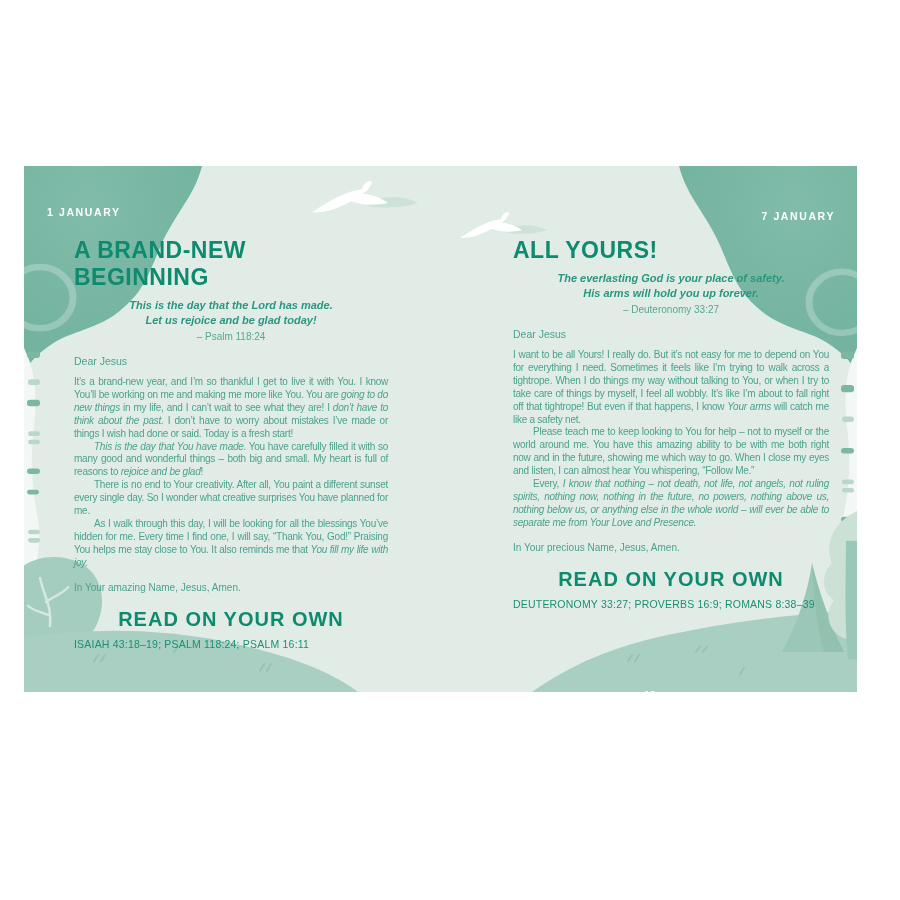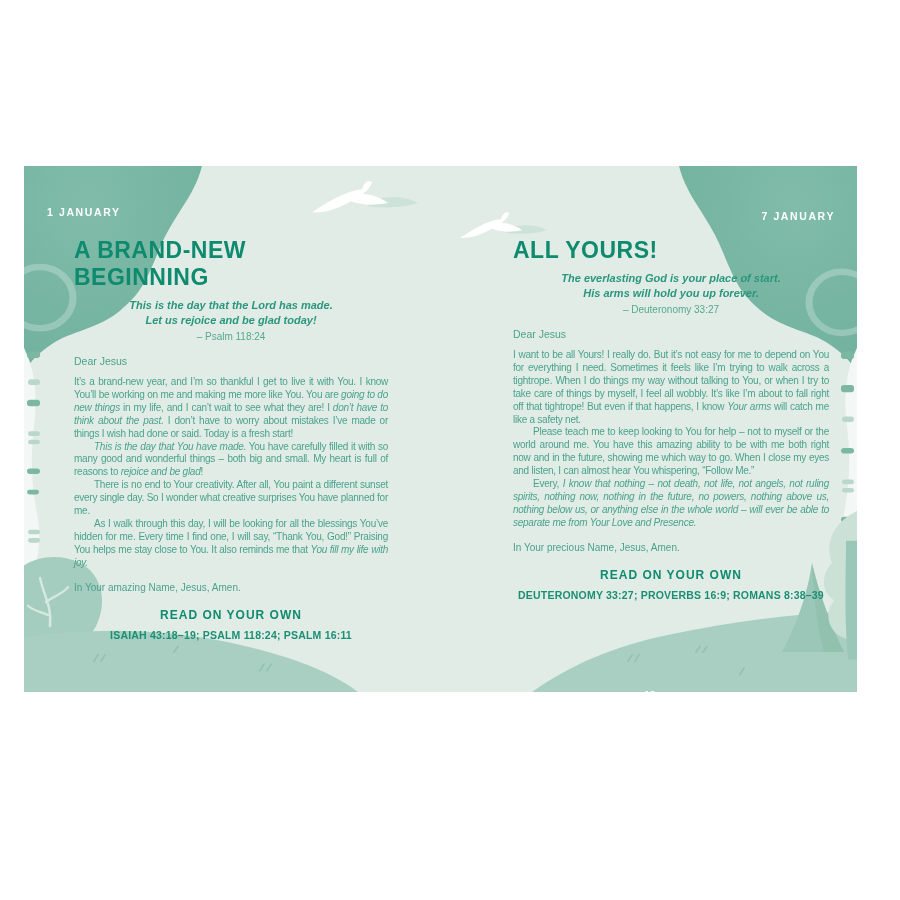--- a/index.html
+++ b/index.html
@@ -40,25 +40,25 @@
     font-weight:bold;font-style:italic;color:var(--verse_text);white-space:pre-line;
   }
   .verse-ref{margin-top:4px;text-align:center;font-size:10px;color:var(--verse_ref_text);}
   .salutation{margin-top:13px;font-size:10.5px;color:var(--body_text);}
   .prayer{margin-top:9px;color:var(--body_text);font-size:10px;line-height:12.9px;letter-spacing:-.25px;}
   .prayer p{margin:0;text-align:justify;}
   .prayer p + p{text-indent:20px;}
   .prayer em{font-style:italic;}
   .signoff{margin-top:12px;text-align:left;font-size:10px;color:var(--body_text);}
   h2.read{
-    margin:15px 0 0;text-align:center;font-size:12px;letter-spacing:1px;
+    margin:15px 0 0;text-align:center;font-size:20px;letter-spacing:1px;
     color:var(--accent_teal);font-weight:bold;
   }
   .read-refs{
-    margin-top:7px;text-align:center;font-size:10.5px;font-weight:bold;
+    margin-top:7px;text-align:left;font-size:10.5px;font-weight:normal;
     letter-spacing:.2px;color:var(--refs_text);
   }
   .pagenum{position:absolute;z-index:3;color:#fff;font-weight:bold;font-size:10.5px;}
   .pn-left{left:196px;top:523px;margin-top:40px;}
   .pn-right{left:620px;top:523px;}
 </style>
 </head>
 <body>
 
 <div class="spread">
@@ -158,21 +158,21 @@
       <p><span>There is no end to Your creativity. After all, You paint a different sunset every single day. So I wonder what creative surprises You have planned for me.</span></p>
       <p><span>As I walk through this day, I will be looking for all the blessings You’ve hidden for me. Every time I find one, I will say, “Thank You, God!” Praising You helps me stay close to You. It also reminds me that </span><em>You fill my life with joy.</em></p>
     </div>
     <div class="signoff">In Your amazing Name, Jesus, Amen.</div>
     <h2 class="read">READ ON YOUR OWN</h2>
     <div class="read-refs">ISAIAH 43:18–19; PSALM 118:24; PSALM 16:11</div>
   </section>
 
   <section class="col col-right">
     <h1 class="title">ALL YOURS!</h1>
-    <div class="verse">The everlasting God is your place of start.
+    <div class="verse">The everlasting God is your place of safety.
 His arms will hold you up forever.</div>
     <div class="verse-ref">– Deuteronomy 33:27</div>
     <div class="salutation">Dear Jesus</div>
     <div class="prayer">
       <p><span>I want to be all Yours! I really do. But it’s not easy for me to depend on You for everything I need. Sometimes it feels like I’m trying to walk across a tightrope. When I do things my way without talking to You, or when I try to take care of things by myself, I feel all wobbly. It’s like I’m about to fall right off that tightrope! But even if that happens, I know </span><em>Your arms</em><span> will catch me like a safety net.</span></p>
       <p><span>Please teach me to keep looking to You for help – not to myself or the world around me. You have this amazing ability to be with me both right now and in the future, showing me which way to go. When I close my eyes and listen, I can almost hear You whispering, “Follow Me.”</span></p>
       <p><span>Every, </span><em>I know that nothing – not death, not life, not angels, not ruling spirits, nothing now, nothing in the future, no powers, nothing above us, nothing below us, or anything else in the whole world – will ever be able to separate me from Your Love and Presence.</em></p>
     </div>
     <div class="signoff">In Your precious Name, Jesus, Amen.</div>
     <h2 class="read">READ ON YOUR OWN</h2>

